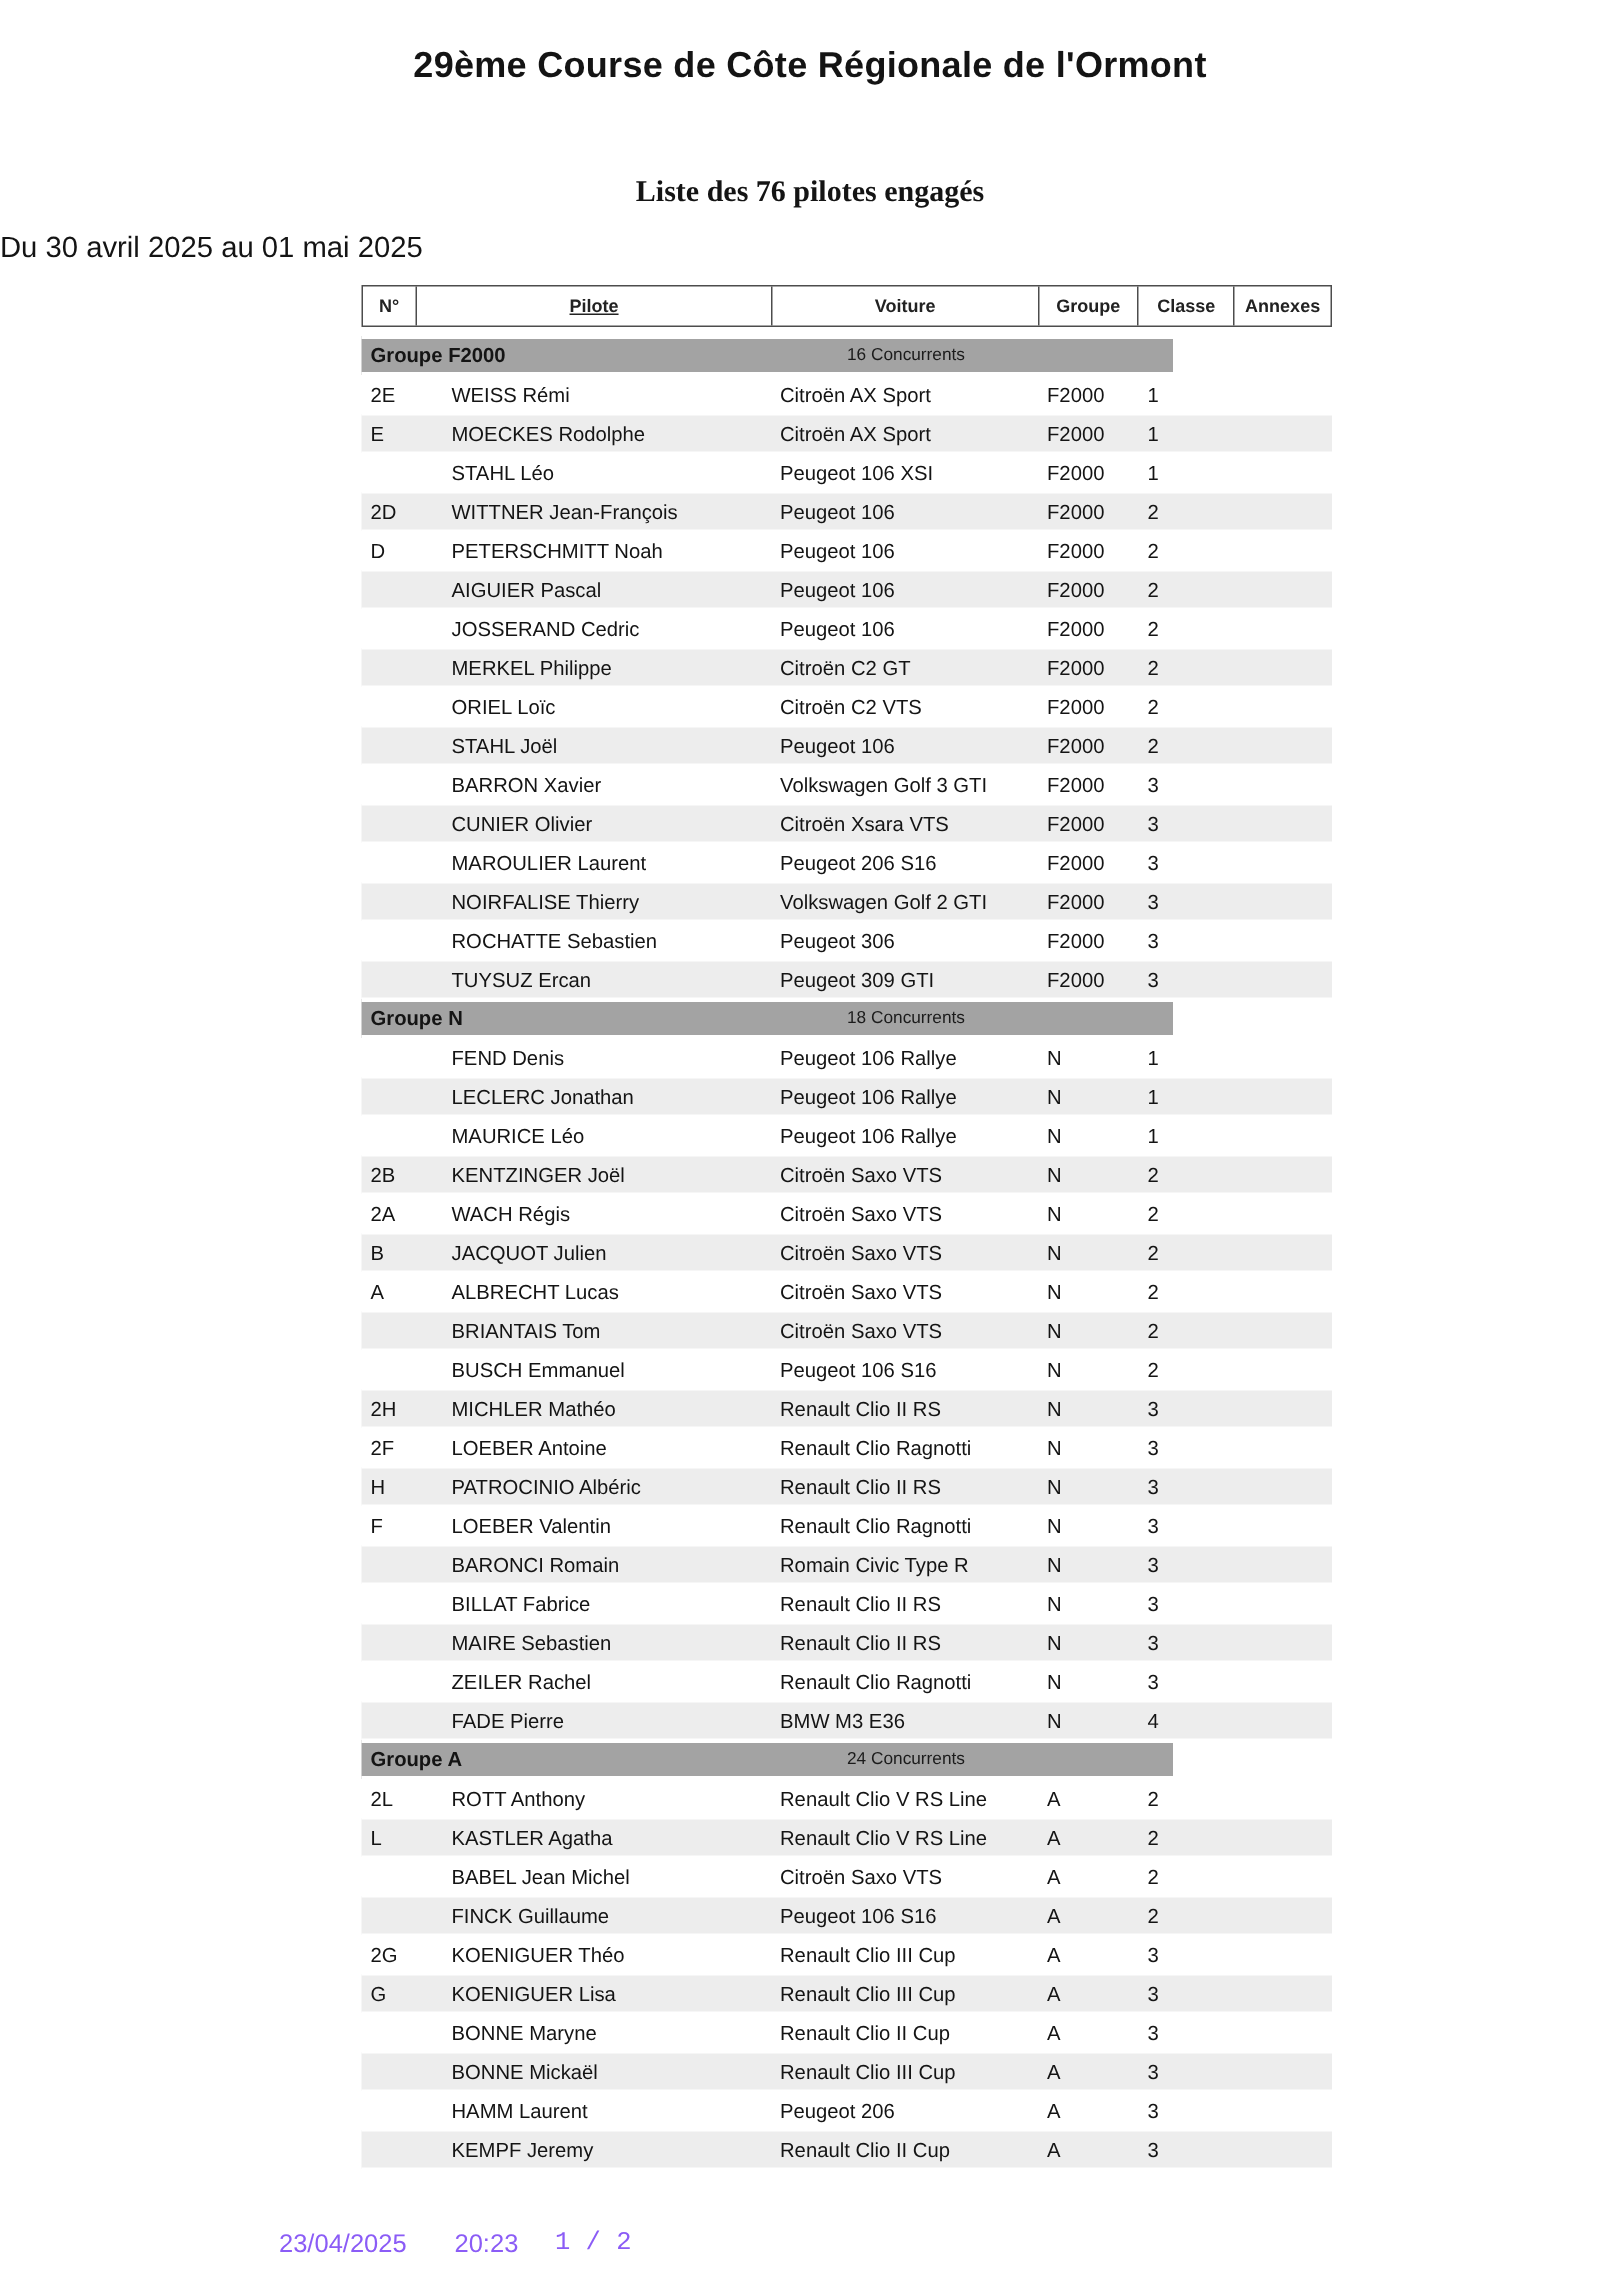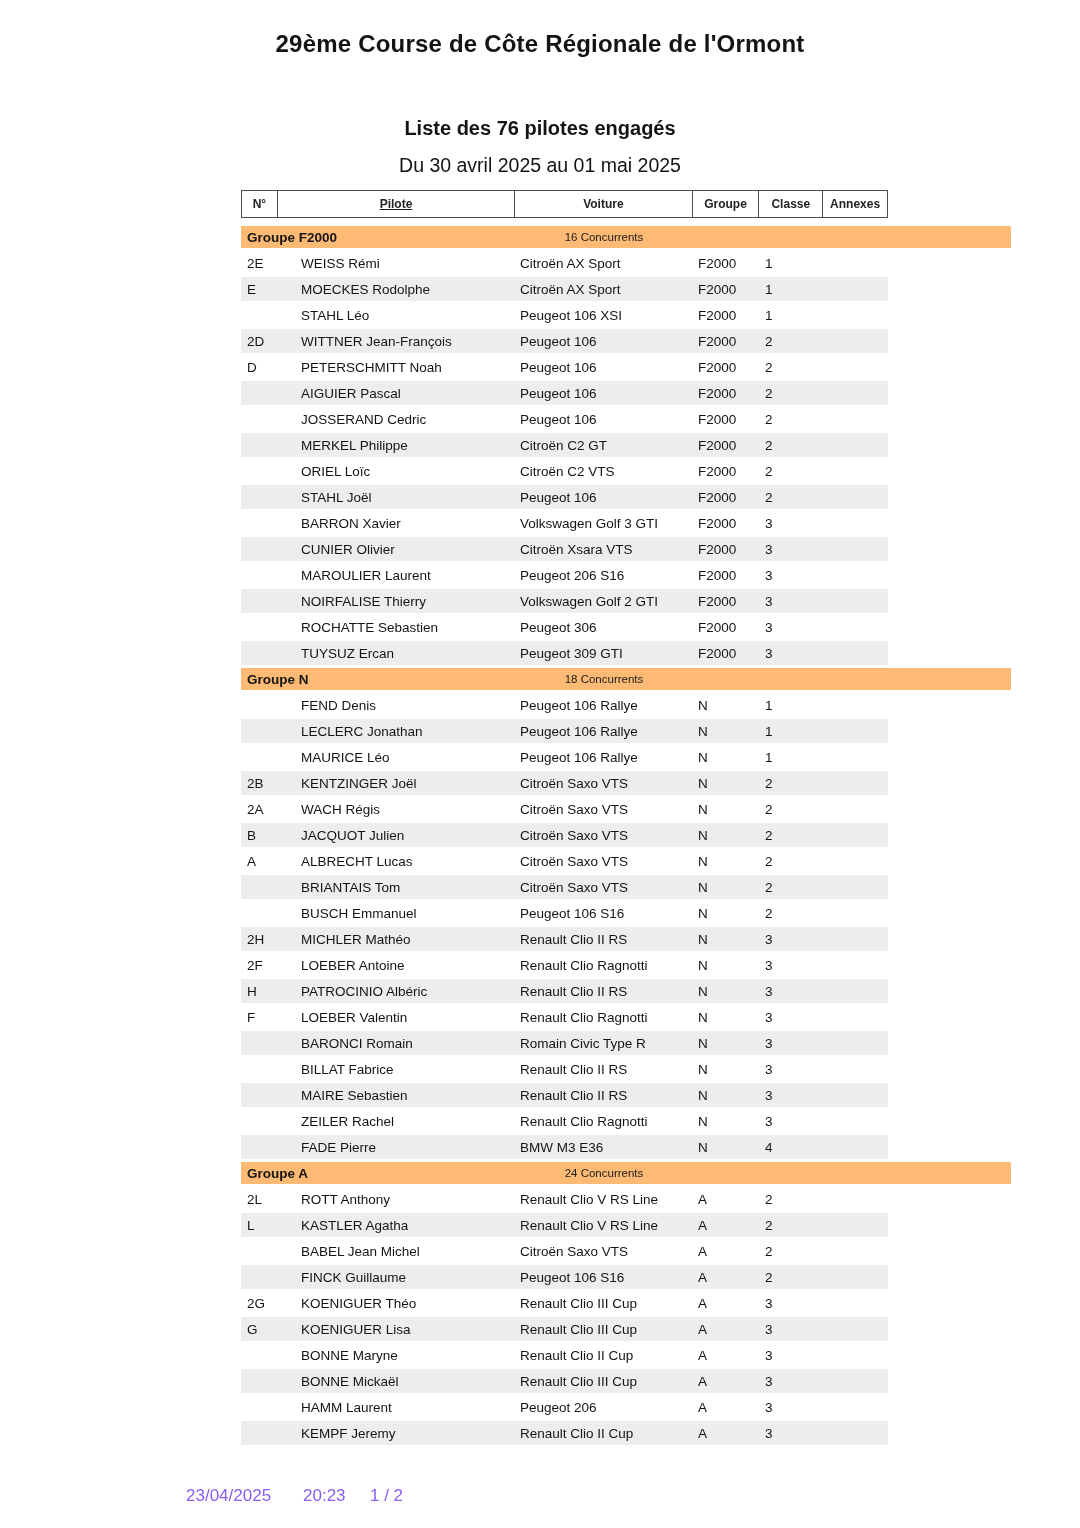--- a/index.html
+++ b/index.html
@@ -7,44 +7,44 @@
     width: 1080px; height: 1528px; position: relative; overflow: hidden;
     font-family: "Liberation Sans", sans-serif; color: #141414;
     -webkit-font-smoothing: antialiased;
   }
   .page-title {
     position: absolute; top: 30px; left: 0; width: 1080px;
     text-align: center; font-size: 24px; font-weight: bold; letter-spacing: 0.2px;
   }
   .list-subtitle {
     position: absolute; top: 117px; left: 0; width: 1080px;
-    text-align: center; font-size: 20px; font-weight: bold;
+    text-align: center; font-size: 20px; font-weight: bold; font-family: Liberation Serif, serif;
   }
   .date-range {
     position: absolute; top: 154px; left: 0; width: 1080px;
-    text-align: center; font-size: 19.5px; font-weight: normal;
+    font-size: 19.5px; font-weight: normal;
   }
   .entry-table { position: absolute; left: 241px; top: 190px; width: 647px; }
   .thead {
     display: flex; height: 28px; width: 647px; box-sizing: border-box;
     border: 1px solid #4d4d4d;
   }
   .th {
     box-sizing: border-box; border-right: 1px solid #4d4d4d;
     display: flex; align-items: center; justify-content: center;
     font-size: 12px; font-weight: bold; color: #222;
     flex-shrink: 1; overflow: hidden; white-space: nowrap;
   }
   .th:last-child { border-right: none; }
   .w0 { width: 36px; }  .w1 { width: 238px; text-decoration: underline; } .w2 { width: 178px; }
   .w3 { width: 67px; }  .w4 { width: 64px; }  .w5 { width: 64px; }
   .tbody { margin-top: 6px; }
   .group-bar {
-    position: relative; height: 26px; width: 770px; box-sizing: border-box;
-    background: #fdba74; border-top: 2px solid #ffffff; border-bottom: 2px solid #ffffff;
+    position: relative; height: 26px; width: 541px; box-sizing: border-box;
+    background: #a3a3a3; border-top: 2px solid #ffffff; border-bottom: 2px solid #ffffff;
   }
   .group-name {
     position: absolute; left: 6px; top: 50%; transform: translateY(-50%);
     font-size: 13.5px; font-weight: bold; white-space: nowrap;
   }
   .group-count {
     position: absolute; left: 274px; width: 178px; top: 50%; transform: translateY(-50%);
     text-align: center; font-size: 11.5px; color: #1b1b1b; white-space: nowrap;
   }
   .row {
@@ -60,21 +60,21 @@
   }
   .c0 { width: 36px;  padding-left: 6px; }
   .c1 { width: 238px; padding-left: 24px; }
   .c2 { width: 178px; padding-left: 5px; }
   .c3 { width: 67px;  padding-left: 5px; }
   .c4 { width: 64px;  padding-left: 5px; }
   .c5 { width: 64px; }
   .page-footer { position: absolute; top: 1486px; left: 0; width: 1080px; height: 20px; font-size: 17px; color: #8b5cf6; }
   .f-date { position: absolute; left: 186px; }
   .f-time { position: absolute; left: 303px; }
-  .f-page { position: absolute; left: 370px; }
+  .f-page { position: absolute; left: 370px; font-family: Liberation Mono, monospace; }
 </style>
 </head>
 <body>
 
 <div class="page-title">29ème Course de Côte Régionale de l'Ormont</div>
 <div class="list-subtitle">Liste des 76 pilotes engagés</div>
 <div class="date-range">Du 30 avril 2025 au 01 mai 2025</div>
 
 <div class="entry-table">
   <div class="thead">

